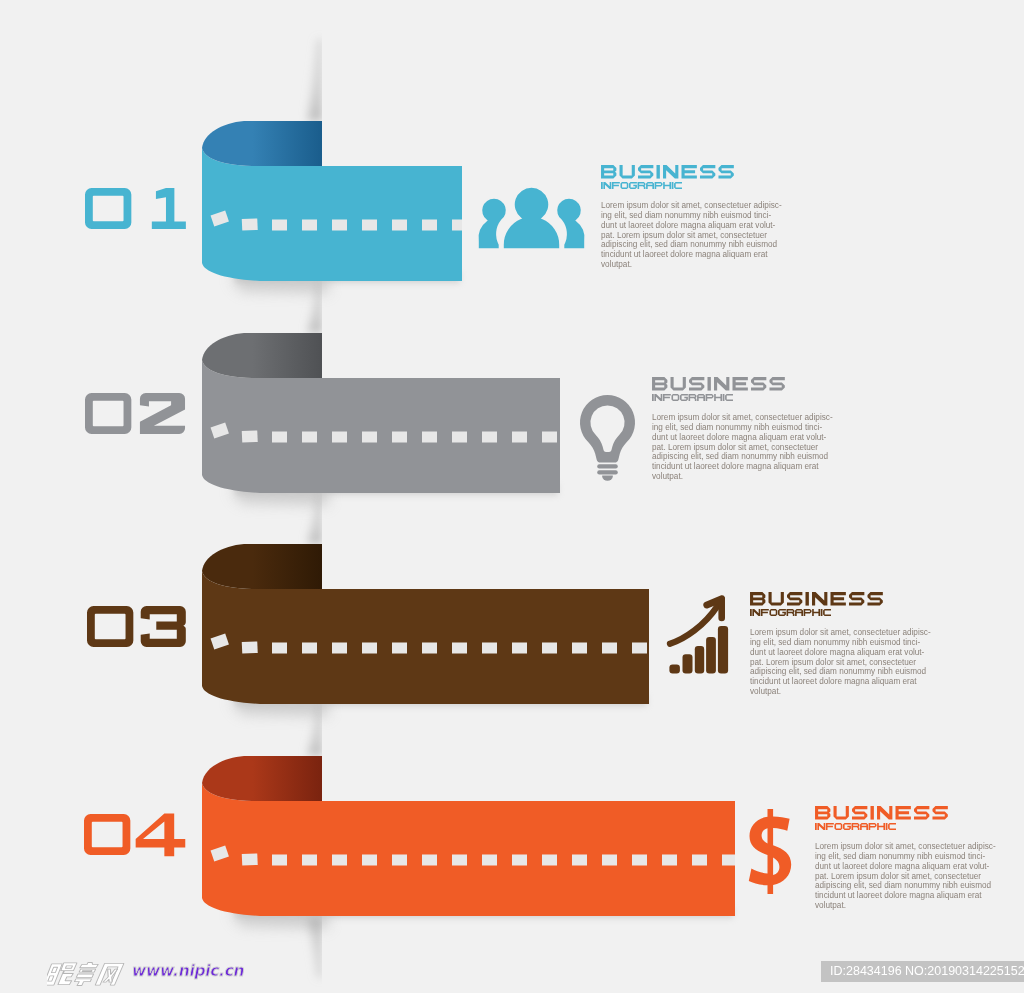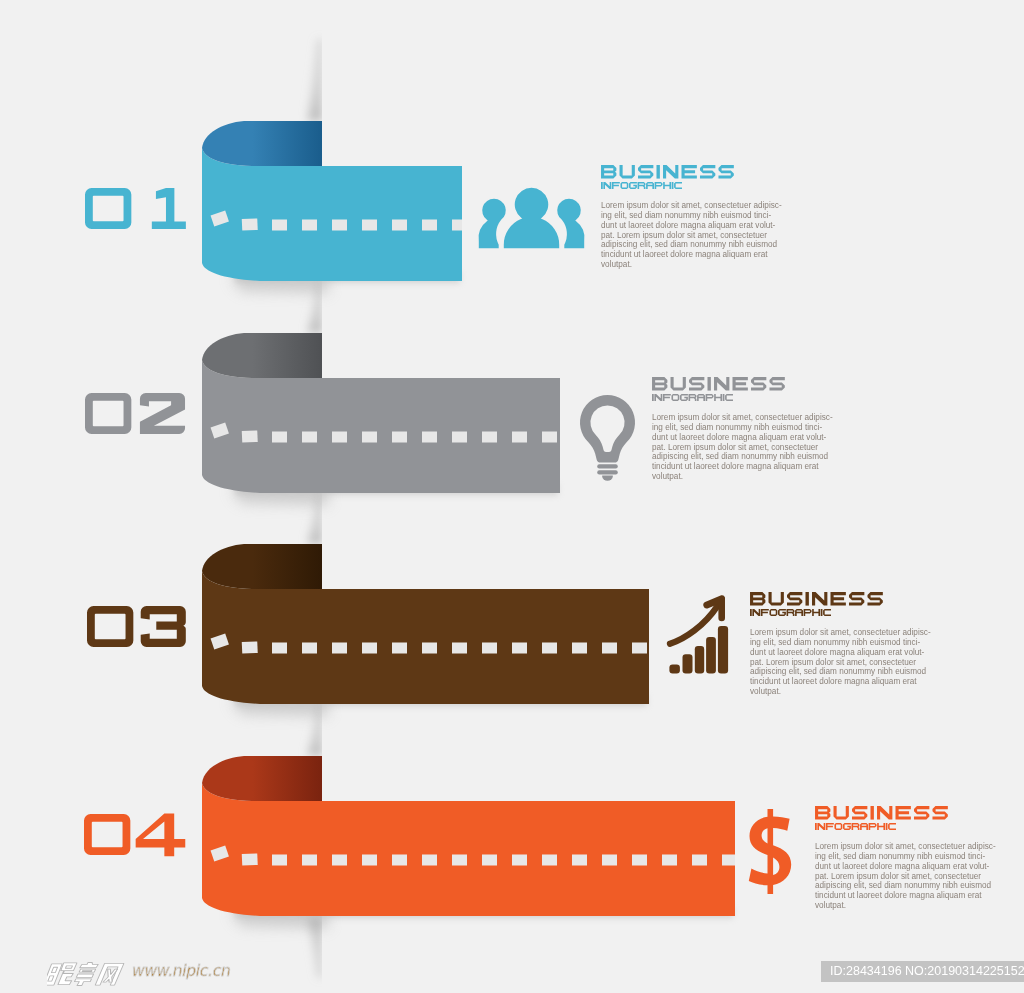--- a/index.html
+++ b/index.html
@@ -4,21 +4,21 @@
 <title>Business Infographic</title>
 <style>
   html,body{margin:0;padding:0;background:#f1f1f1;}
   body{width:1024px;height:993px;overflow:hidden;font-family:"Liberation Sans",sans-serif;}
   #stage{position:relative;width:1024px;height:993px;background:#f1f1f1;margin-left:32px;}
   #art{position:absolute;left:0;top:0;display:block;}
   .txtblk{position:absolute;}
   .body-copy{font-size:8.2px;line-height:9.9px;color:#8b827a;margin:12px 0 0 0;padding:0;}
   .body-copy span{display:block;white-space:nowrap;}
   .wm-site{position:absolute;font-family:"DejaVu Sans",sans-serif;font-style:italic;
-           font-weight:normal;font-size:15.5px;color:#a16207;
+           font-weight:bold;font-size:15.5px;color:#6d28d9;
            -webkit-text-stroke:0.9px #d3d3d3;letter-spacing:-0.3px;}
   .idbar{position:absolute;background:#c3c3c3;color:#ffffff;font-size:12.5px;
          font-family:"Liberation Sans",sans-serif;padding:3px 9px 4px 9px;white-space:nowrap;}
 </style>
 </head>
 <body>
 
 <div id="stage">
   <svg id="art" width="1024" height="993" viewBox="0 0 1024 993">
       <defs>

